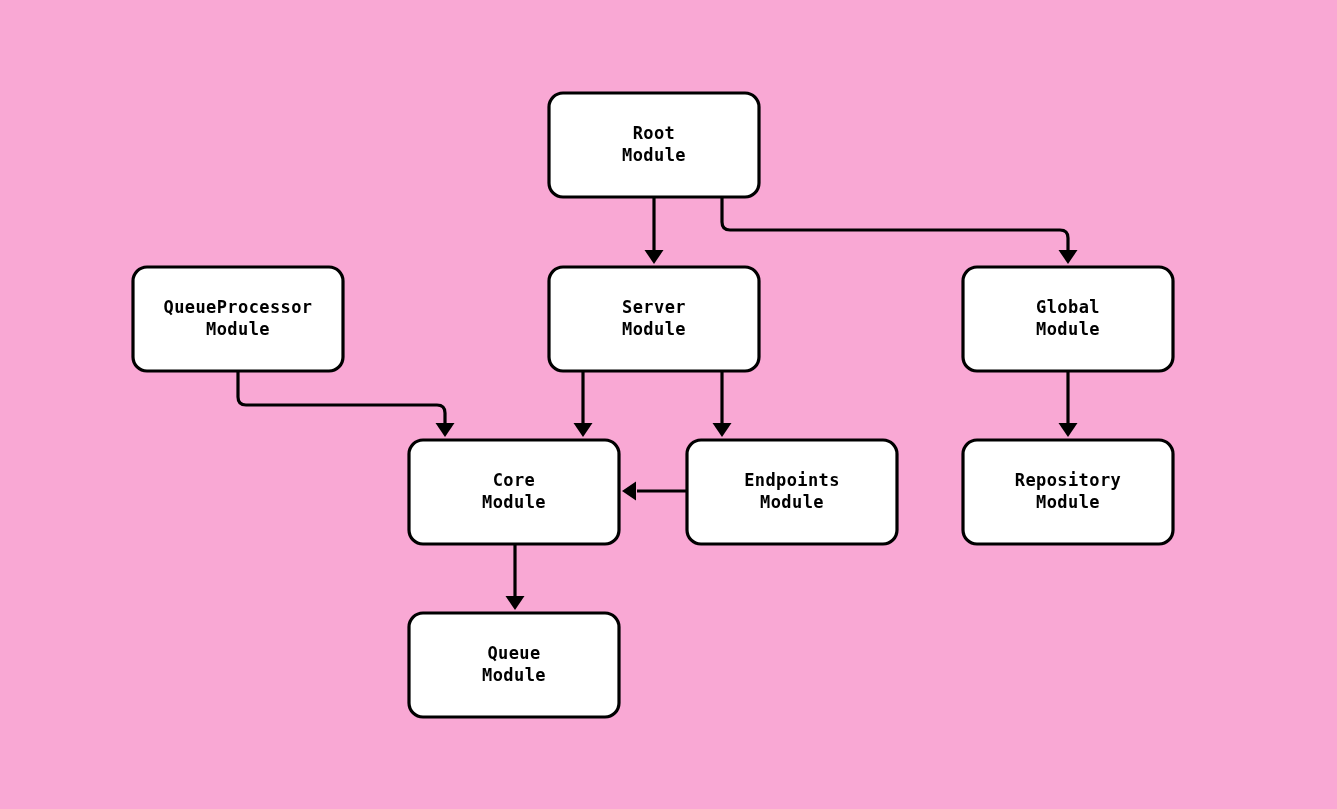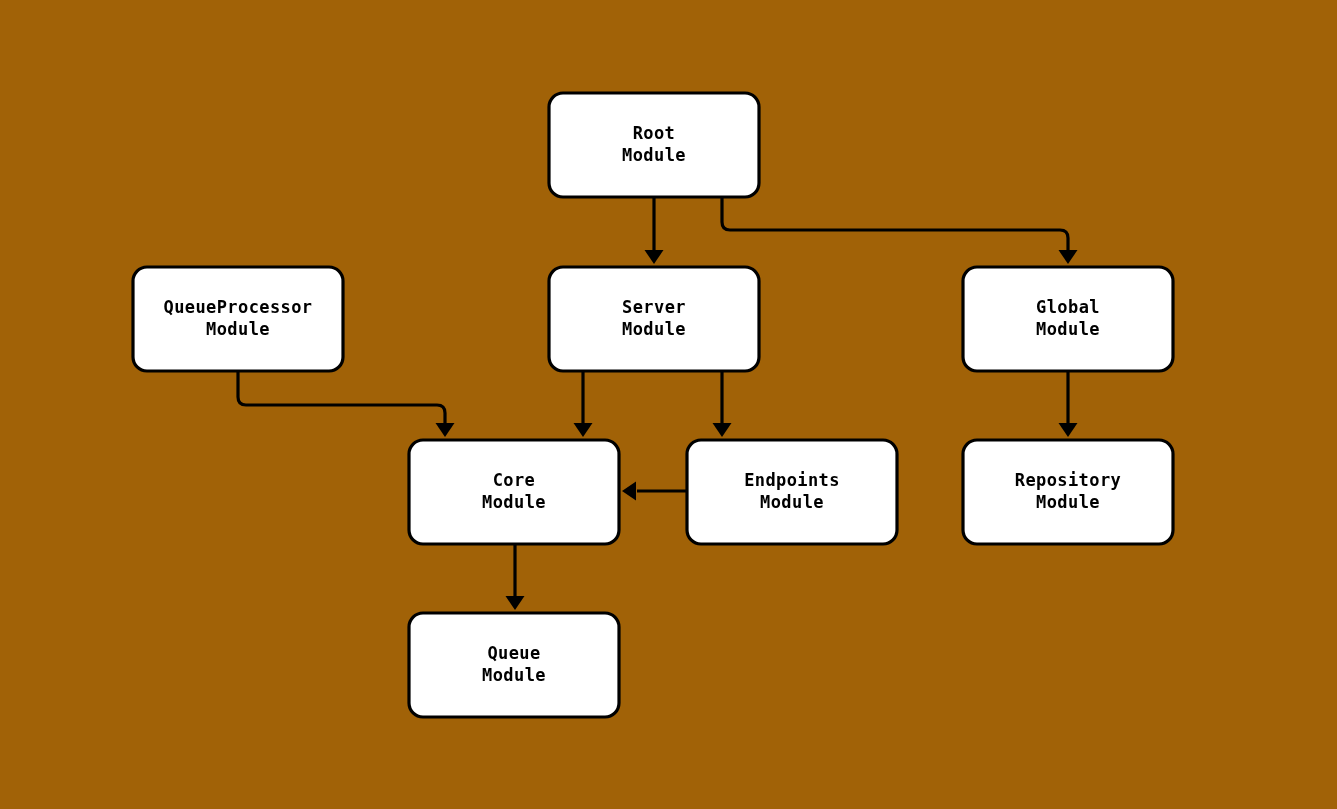--- a/index.html
+++ b/index.html
@@ -11,21 +11,21 @@
   body {
     width: 1337px;
     height: 809px;
     overflow: hidden;
     font-family: "DejaVu Sans Mono", "Liberation Mono", monospace;
   }
   #diagram-root {
     position: relative;
     width: 1337px;
     height: 809px;
-    background: #a16207;
+    background: #f9a8d4;
   }
   svg#diagram-canvas {
     display: block;
     width: 1337px;
     height: 809px;
   }
   .node-box {
     fill: #ffffff;
     stroke: #000000;
     stroke-width: 3.2;

